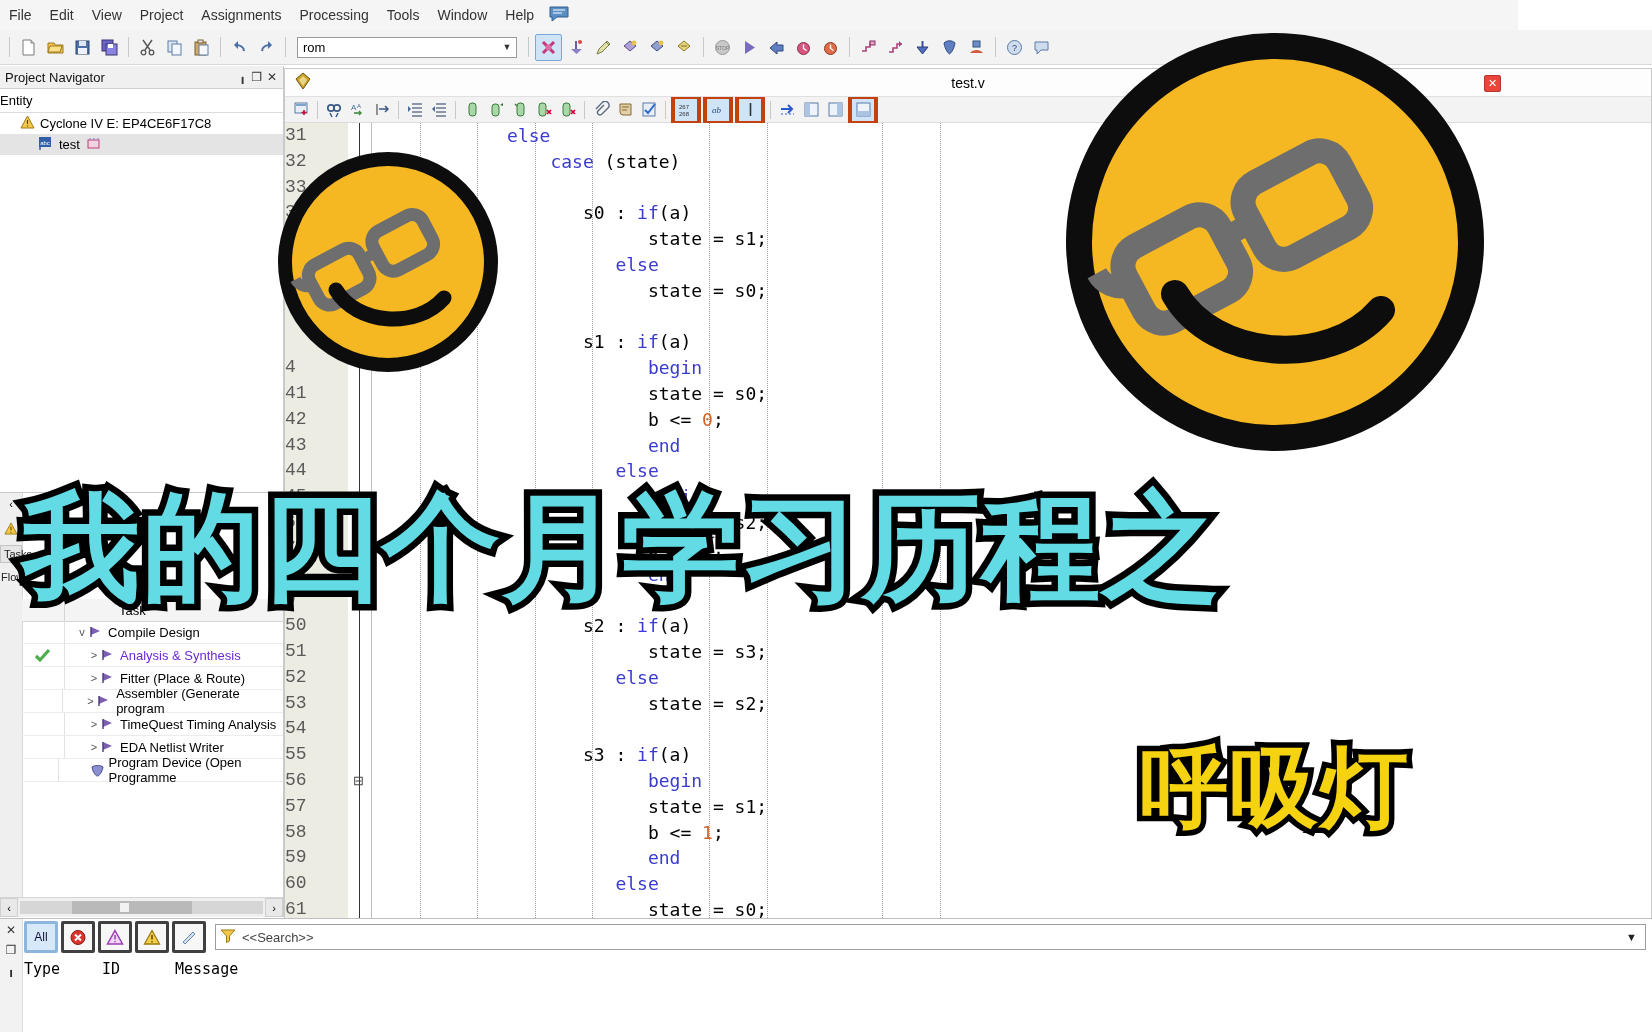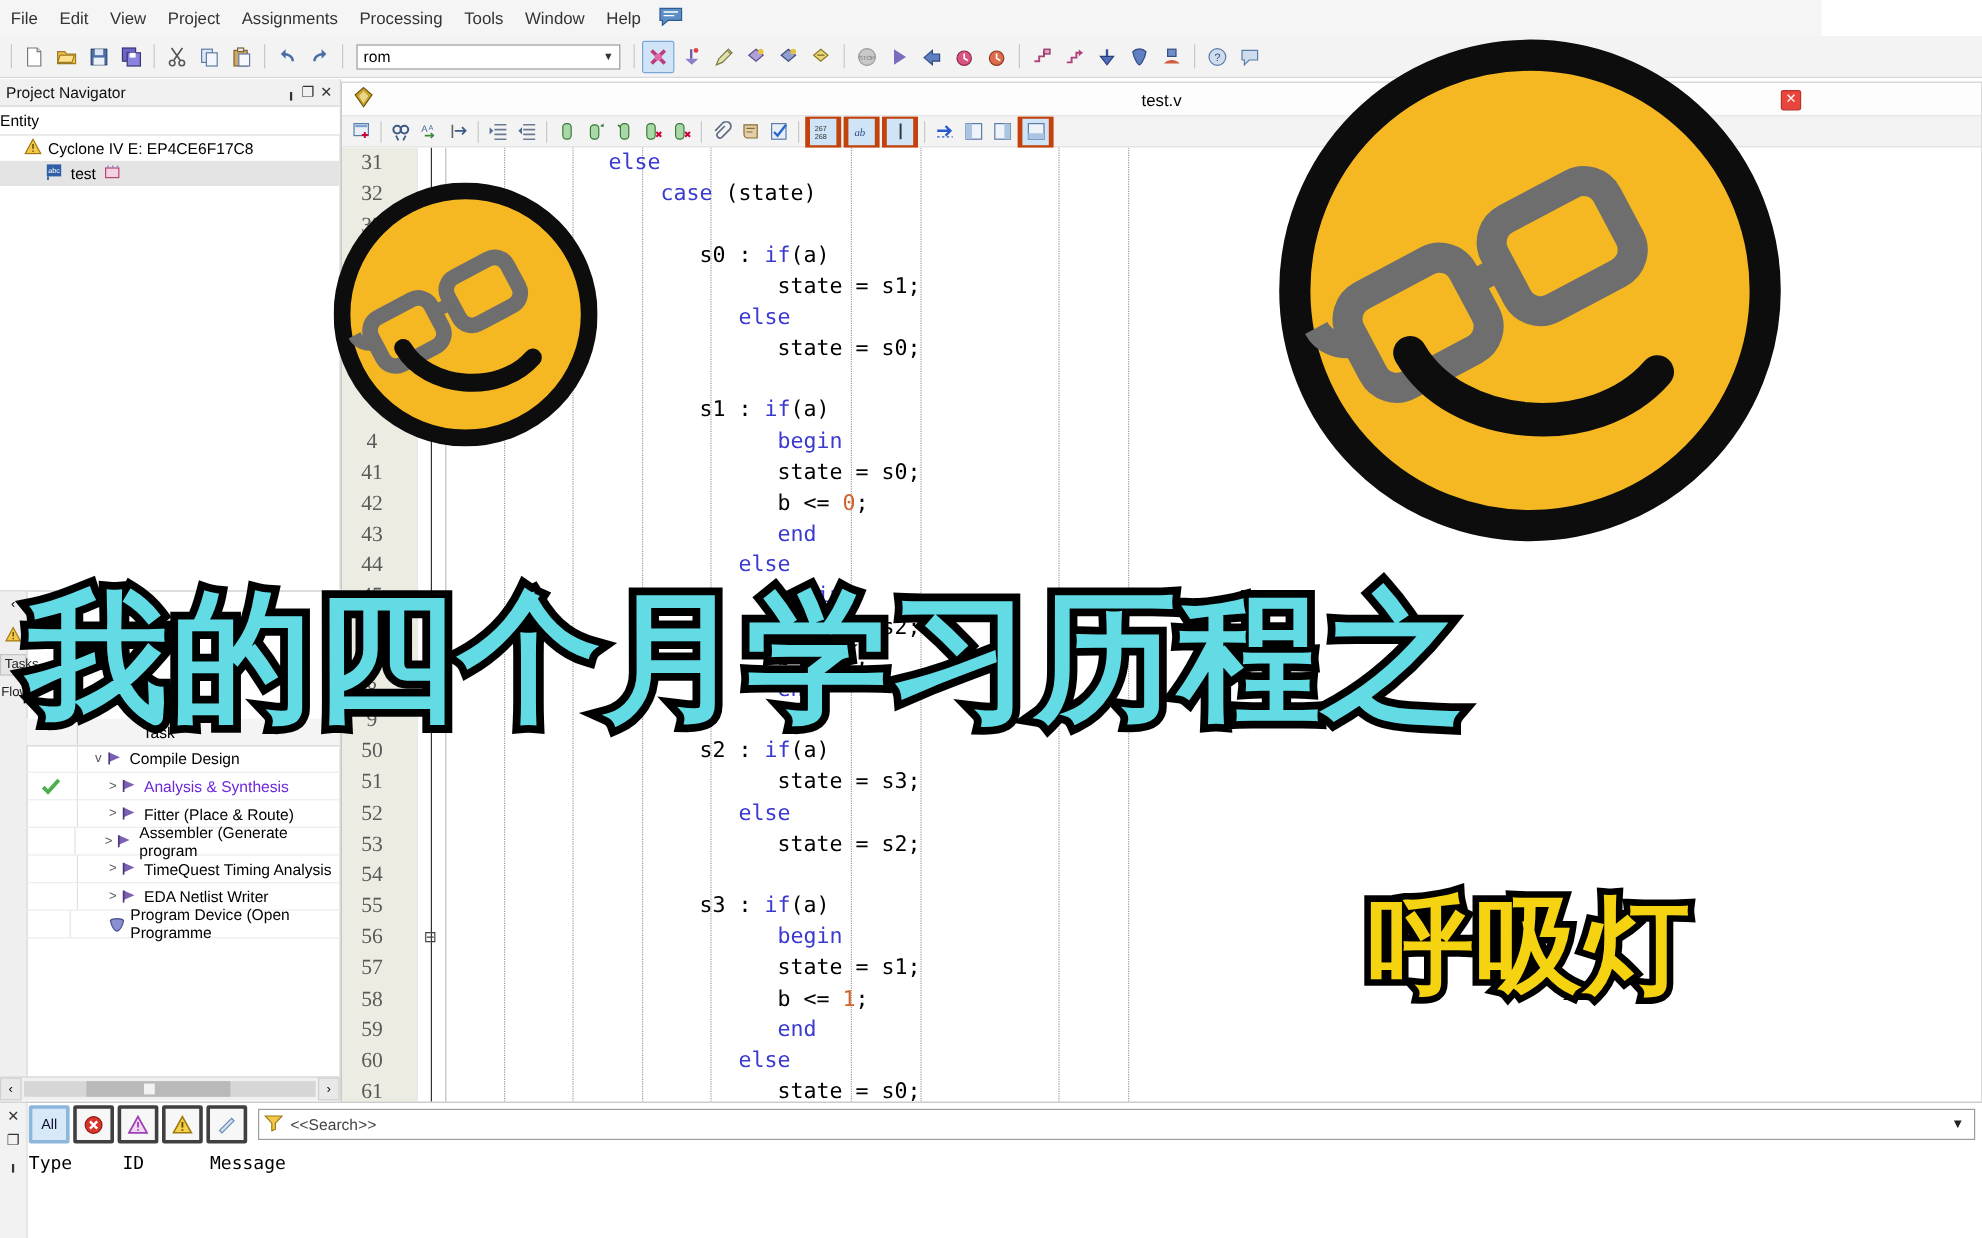--- a/index.html
+++ b/index.html
@@ -140,22 +140,22 @@
   #gutter-fold{
     position:absolute;left:63px;top:0;width:23px;height:100%;background:#fff;
     border-right:1px solid #bdbdbd;
   }
   #codelines{position:absolute;left:0;top:0;right:0;height:100%;}
   .cl{
     height:25.8px;line-height:25.8px;position:relative;
     font-family:"DejaVu Sans Mono", monospace;font-size:18px;white-space:pre;
   }
   .cl .num{
-    position:absolute;left:0;width:50px;text-align:center;color:#5a5a5a;
-    font-family:Liberation Serif, serif;font-size:18px;
+    position:absolute;left:0;width:50px;text-align:left;color:#5a5a5a;
+    font-family:Liberation Mono, monospace;font-size:18px;
   }
   .cl .fold{
     position:absolute;left:62px;width:23px;text-align:center;color:#444;font-size:13px;
     font-family:"Liberation Sans",sans-serif;
   }
   .cl .txt{position:absolute;left:92px;color:#000;}
   .kw{color:#3a3ad0;}
   .num-lit{color:#d2622a;}
   
   .iguide{position:absolute;top:0;bottom:0;width:0;border-left:1px dotted #9a9a9a;}

